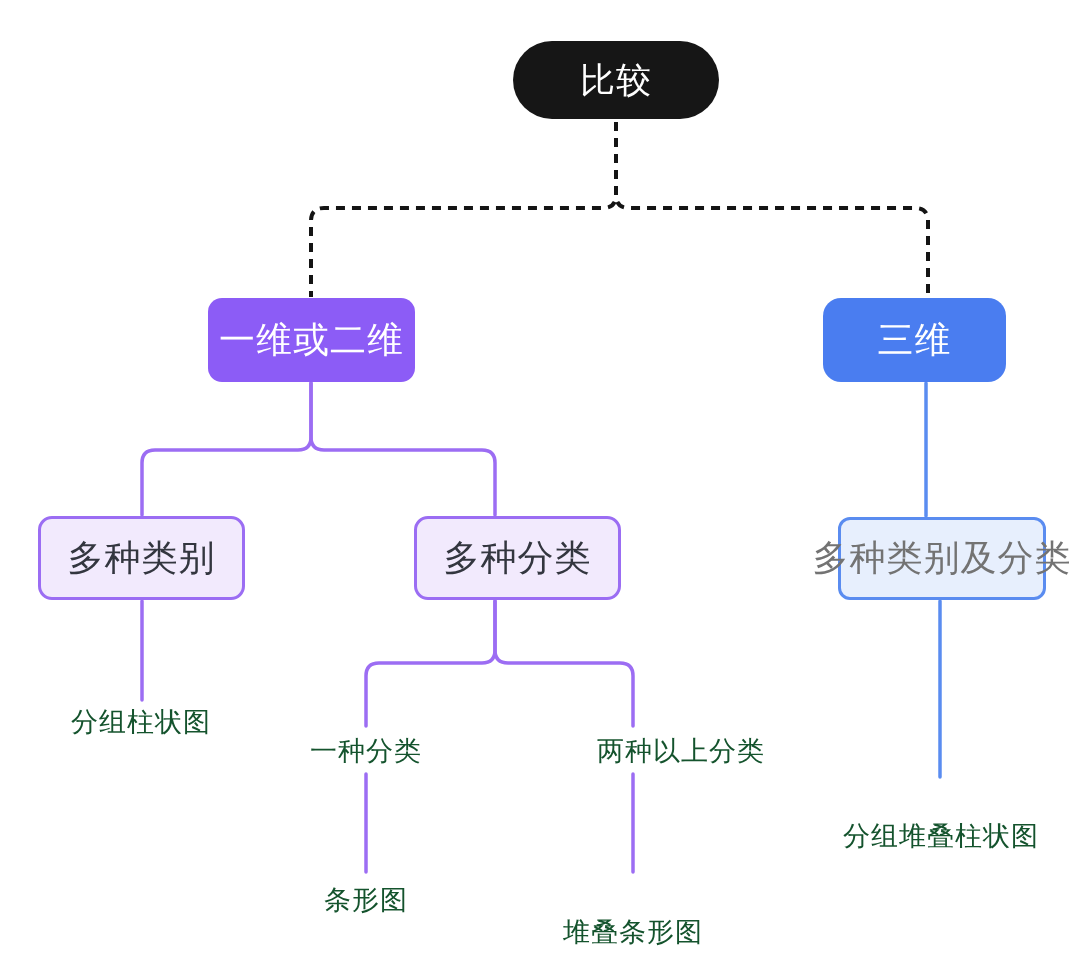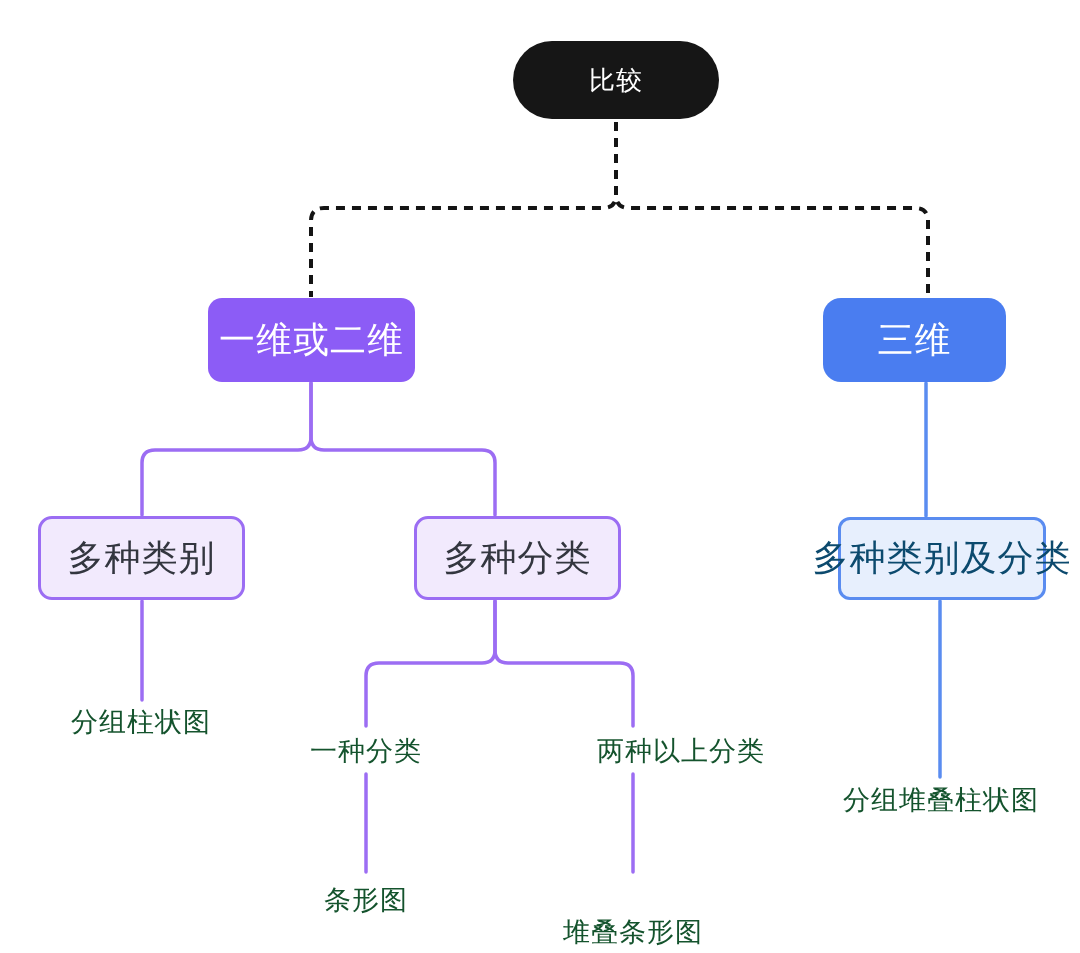--- a/index.html
+++ b/index.html
@@ -27,21 +27,21 @@
     font-weight: 500;
     letter-spacing: 1px;
     white-space: nowrap;
   }
   .node-root {
     left: 513px; top: 41px;
     width: 206px; height: 78px;
     background: #161616;
     color: #ffffff;
     border-radius: 39px;
-    font-size: 26px;
+    font-size: 35px;
   }
   .node-purple-solid {
     left: 208px; top: 298px;
     width: 207px; height: 84px;
     background: #8C5CF6;
     color: #ffffff;
     border-radius: 14px;
   }
   .node-blue-solid {
     left: 823px; top: 298px;
@@ -58,38 +58,38 @@
     color: #33363F;
     border-radius: 14px;
   }
   .node-purple-light.pos-a { left: 38px; }
   .node-purple-light.pos-b { left: 414px; }
   .node-blue-light {
     left: 838px; top: 517px;
     width: 208px; height: 83px;
     background: #E7EFFD;
     border: 3px solid #5A8CF0;
-    color: #0c4a6e;
+    color: #737373;
     border-radius: 12px;
   }
   .leaf {
     position: absolute;
     transform: translate(-50%, -50%);
     color: #14532d;
     font-size: 27px;
     font-weight: 500;
     letter-spacing: 1px;
     white-space: nowrap;
   }
   .leaf-grouped-bar        { left: 141px; top: 722px; }
   .leaf-one-class          { left: 366px; top: 751px; }
   .leaf-two-plus-class     { left: 633px; top: 751px; margin-left: 48px; }
   .leaf-bar                { left: 366px; top: 900px; }
   .leaf-stacked-bar        { left: 633px; top: 900px; margin-top: 32px; }
-  .leaf-grouped-stacked    { left: 941px; top: 800px; }
+  .leaf-grouped-stacked    { left: 941px; top: 836px; }
 
   .edge-dashed {
     stroke: #141414;
     stroke-width: 4;
     stroke-dasharray: 9 7;
     fill: none;
     stroke-linecap: butt;
   }
   .edge-purple {
     stroke: #9C6DF3;

